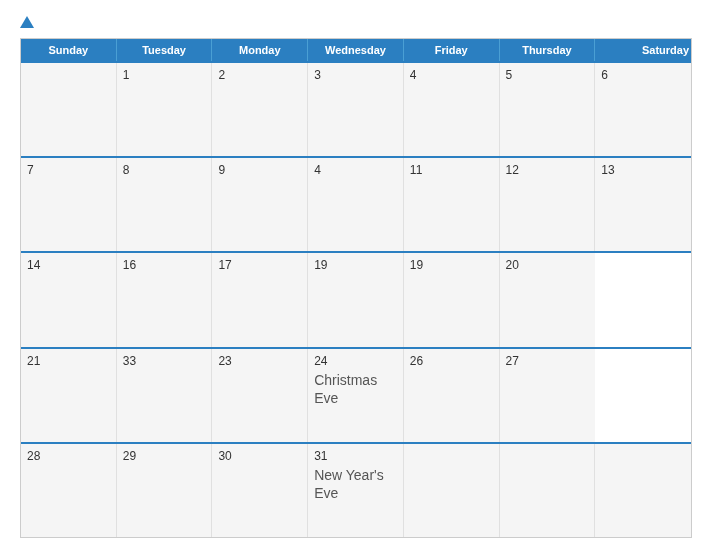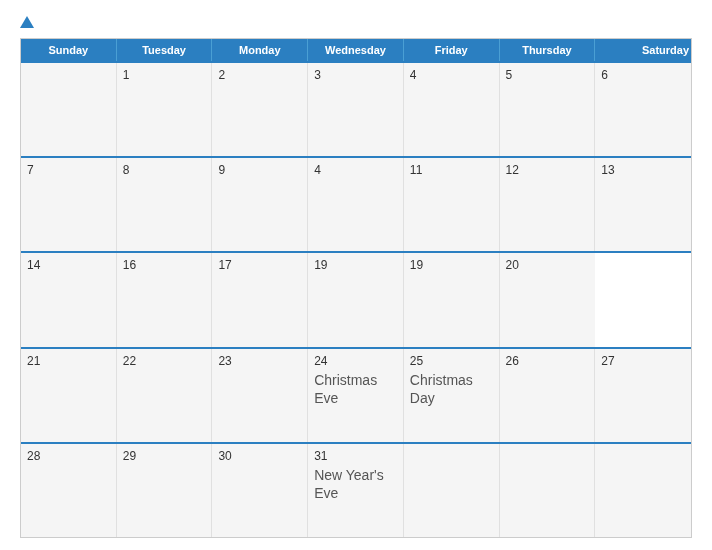--- a/index.html
+++ b/index.html
@@ -212,32 +212,28 @@
           </div>
           <div class="day-cell">
             <div class="day-number">20</div>
           </div>
         </div>
         <div class="week-row">
           <div class="day-cell">
             <div class="day-number">21</div>
           </div>
           <div class="day-cell">
-            <div class="day-number">22</div>
+            <div class="day-number">33</div>
           </div>
           <div class="day-cell">
             <div class="day-number">23</div>
           </div>
           <div class="day-cell">
             <div class="day-number">24</div>
             <div class="event-label">Christmas Eve</div>
-          </div>
-          <div class="day-cell">
-            <div class="day-number">25</div>
-            <div class="event-label">Christmas Day</div>
           </div>
           <div class="day-cell">
             <div class="day-number">26</div>
           </div>
           <div class="day-cell">
             <div class="day-number">27</div>
           </div>
         </div>
         <div class="week-row">
           <div class="day-cell">

